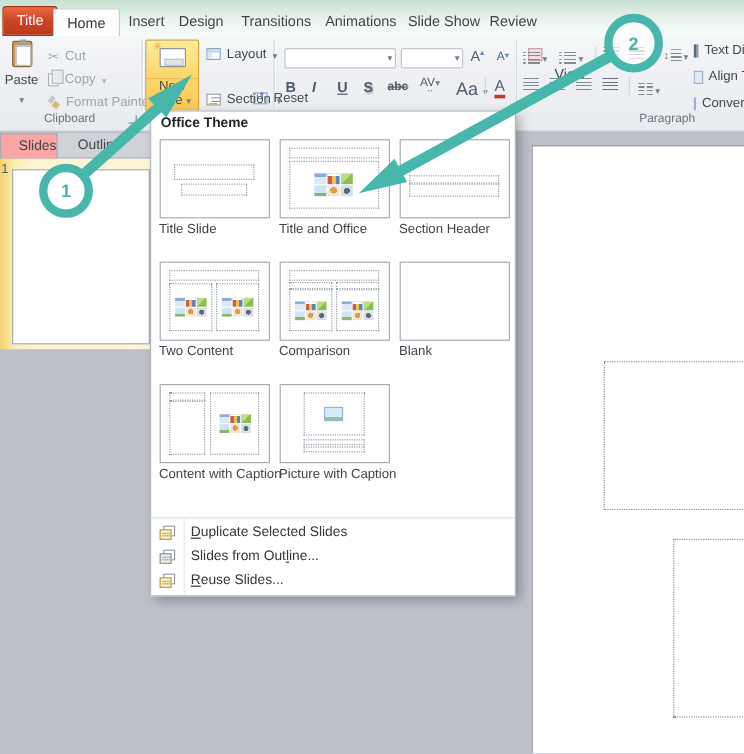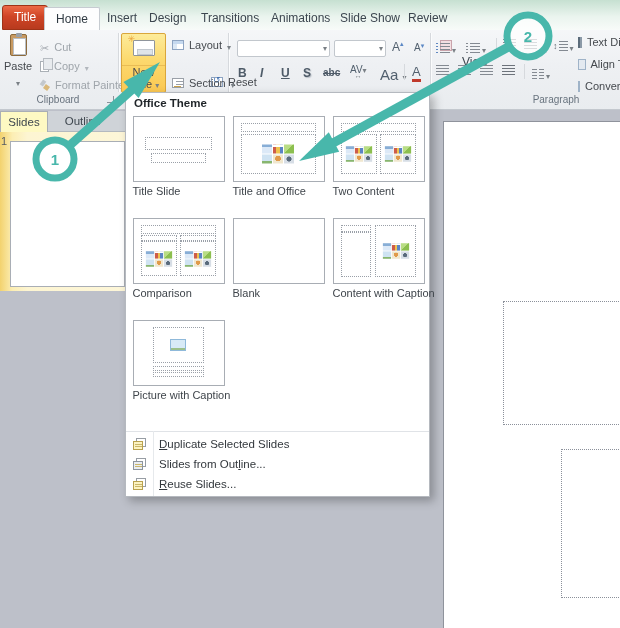--- a/index.html
+++ b/index.html
@@ -61,21 +61,21 @@
   .colico { display:inline-block; width:5px; height:11px; background:repeating-linear-gradient(180deg,#848a92 0 1px,transparent 1px 3px); }
   .colico + .colico { margin-left:2px; }
   .tdico { display:inline-block; width:11px; height:11px; border-left:2px solid #5b6b7a; border-right:2px solid #8b99a7; position:relative; }
   .genico { display:inline-block; width:12px; height:11px; background:#e3e9f0; border:1px solid #9fb3c8; }
   .genico.sa { background:linear-gradient(135deg,#cfe2d2 0 50%,#8fb8e0 50%); }
   .side-lbl { font-size:11px; color:#45494e; white-space:nowrap; }
 
   
   #pane-tabs { left:0; top:111px; width:125px; height:21px; background:#cfd3d8; border-bottom:1px solid #b4b9bf; z-index:6; }
   .pane-tab { position:absolute; top:0; height:21px; line-height:21px; font-size:11.5px; color:#3e464e; text-align:center; }
-  .pane-tab.active { background:#fef9c3; border:1px solid #a9aeb5; border-bottom:none; }
+  .pane-tab.active { background:#fca5a5; border:1px solid #a9aeb5; border-bottom:none;text-align:right; }
   #thumb-zone { left:0; top:132px; width:125px; height:159px; background:linear-gradient(90deg,#f3d26e,#fceeb4 10%,#fdf5d2 22%,#fdf6d8); z-index:5; }
   #slide-thumb { left:10px; top:9px; width:115px; height:146px; background:#fff; border:1px solid #a9aeb5; }
   #slide-num { left:1px; top:3px; font-size:11px; color:#555b62; }
 
   
   #slide-canvas { left:443px; top:121px; width:177px; height:507px; background:#fff; border-left:1px solid #8f939c; border-top:1px solid #8f939c; overflow:hidden; z-index:1; }
   .canvas-ph { position:absolute; border:1px dotted #8b909a; }
 
   
   #dropdown { left:125px; top:92px; width:305px; height:405px; background:#fff; border:1px solid #b5b9bf; box-shadow:4px 4px 9px rgba(0,0,0,.28); z-index:100; }
@@ -284,20 +284,27 @@
               <span class="tile t4"></span>
               <span class="tile t5"></span>
               <span class="tile t6"></span>
             </div>
           </div>
         </div>
         <div class="gal-label">Title and Office</div>
       </div>
       <div class="gal-item">
         <div class="thumb">
+          <div class="ph" style="left: 8%; top: 45%; width: 84%; height: 11%;"></div>
+          <div class="ph" style="left: 8%; top: 56%; width: 84%; height: 17%;"></div>
+        </div>
+        <div class="gal-label">Section Header</div>
+      </div>
+      <div class="gal-item">
+        <div class="thumb">
           <div class="ph" style="left: 8%; top: 9%; width: 84%; height: 14%;"></div>
           <div class="ph" style="left: 8%; top: 27%; width: 40%; height: 62%;">
             <div class="cluster sm">
               <span class="tile t1"></span>
               <span class="tile t2"></span>
               <span class="tile t3"></span>
               <span class="tile t4"></span>
               <span class="tile t5"></span>
               <span class="tile t6"></span>
             </div>

